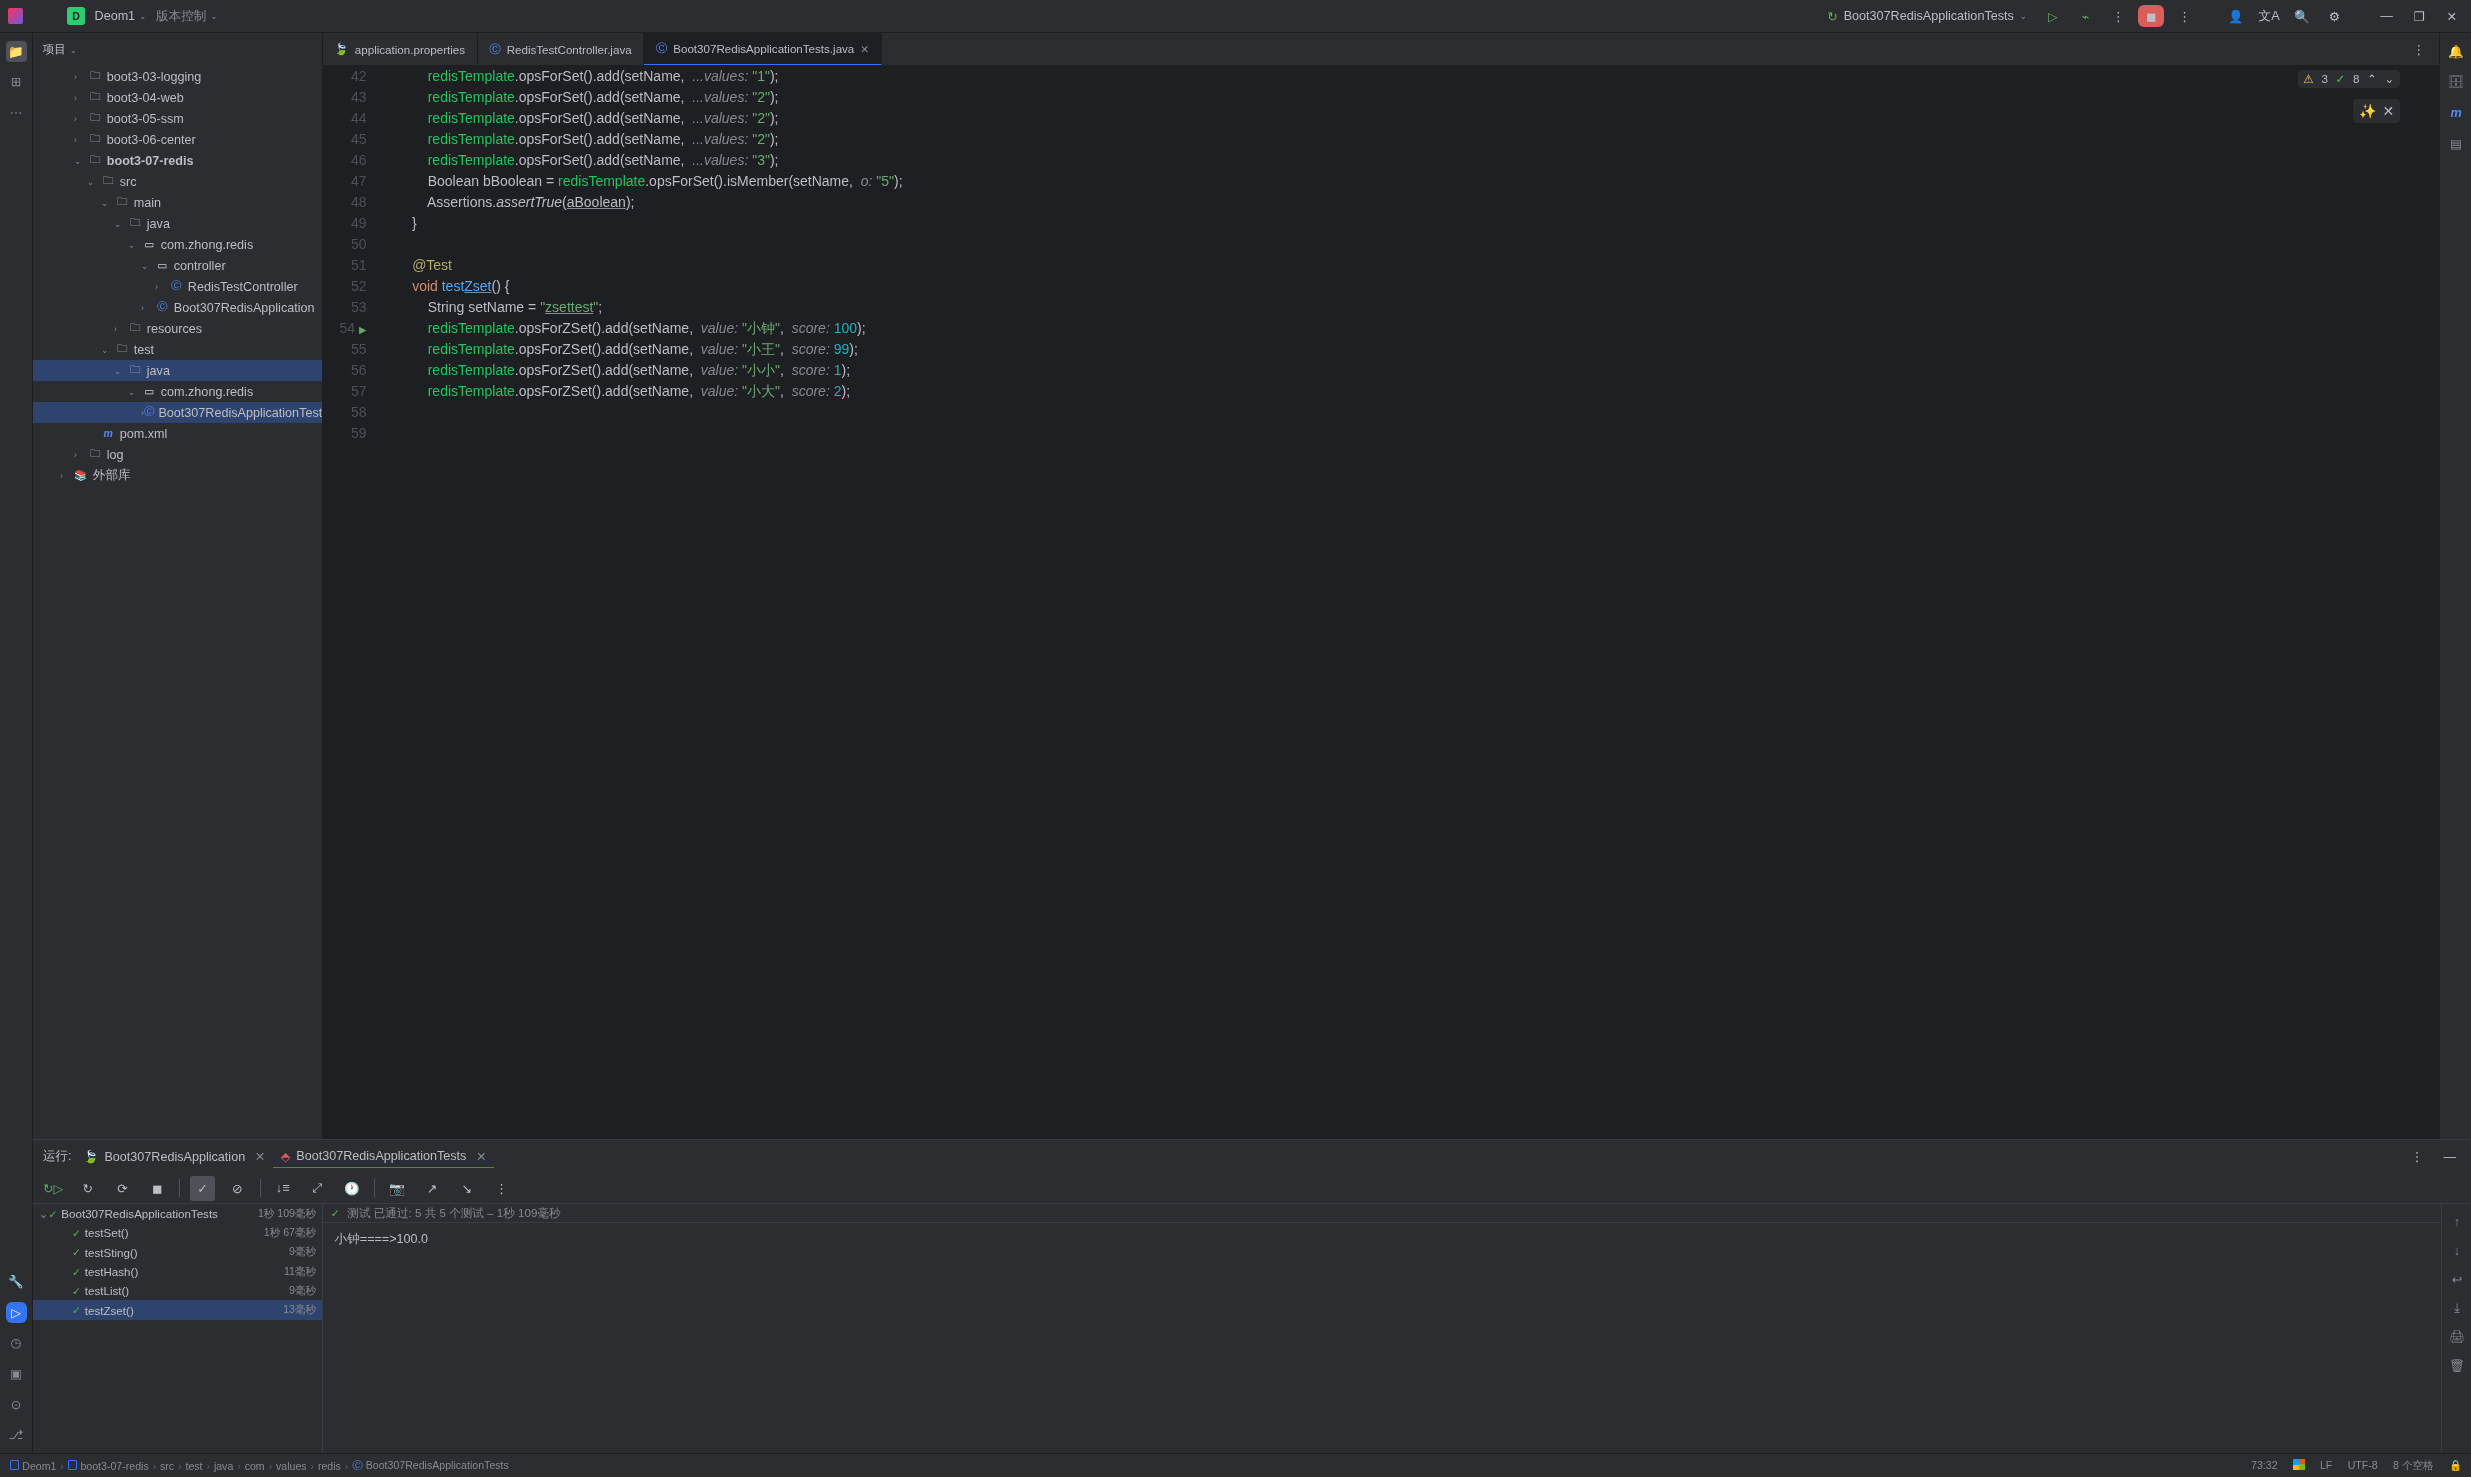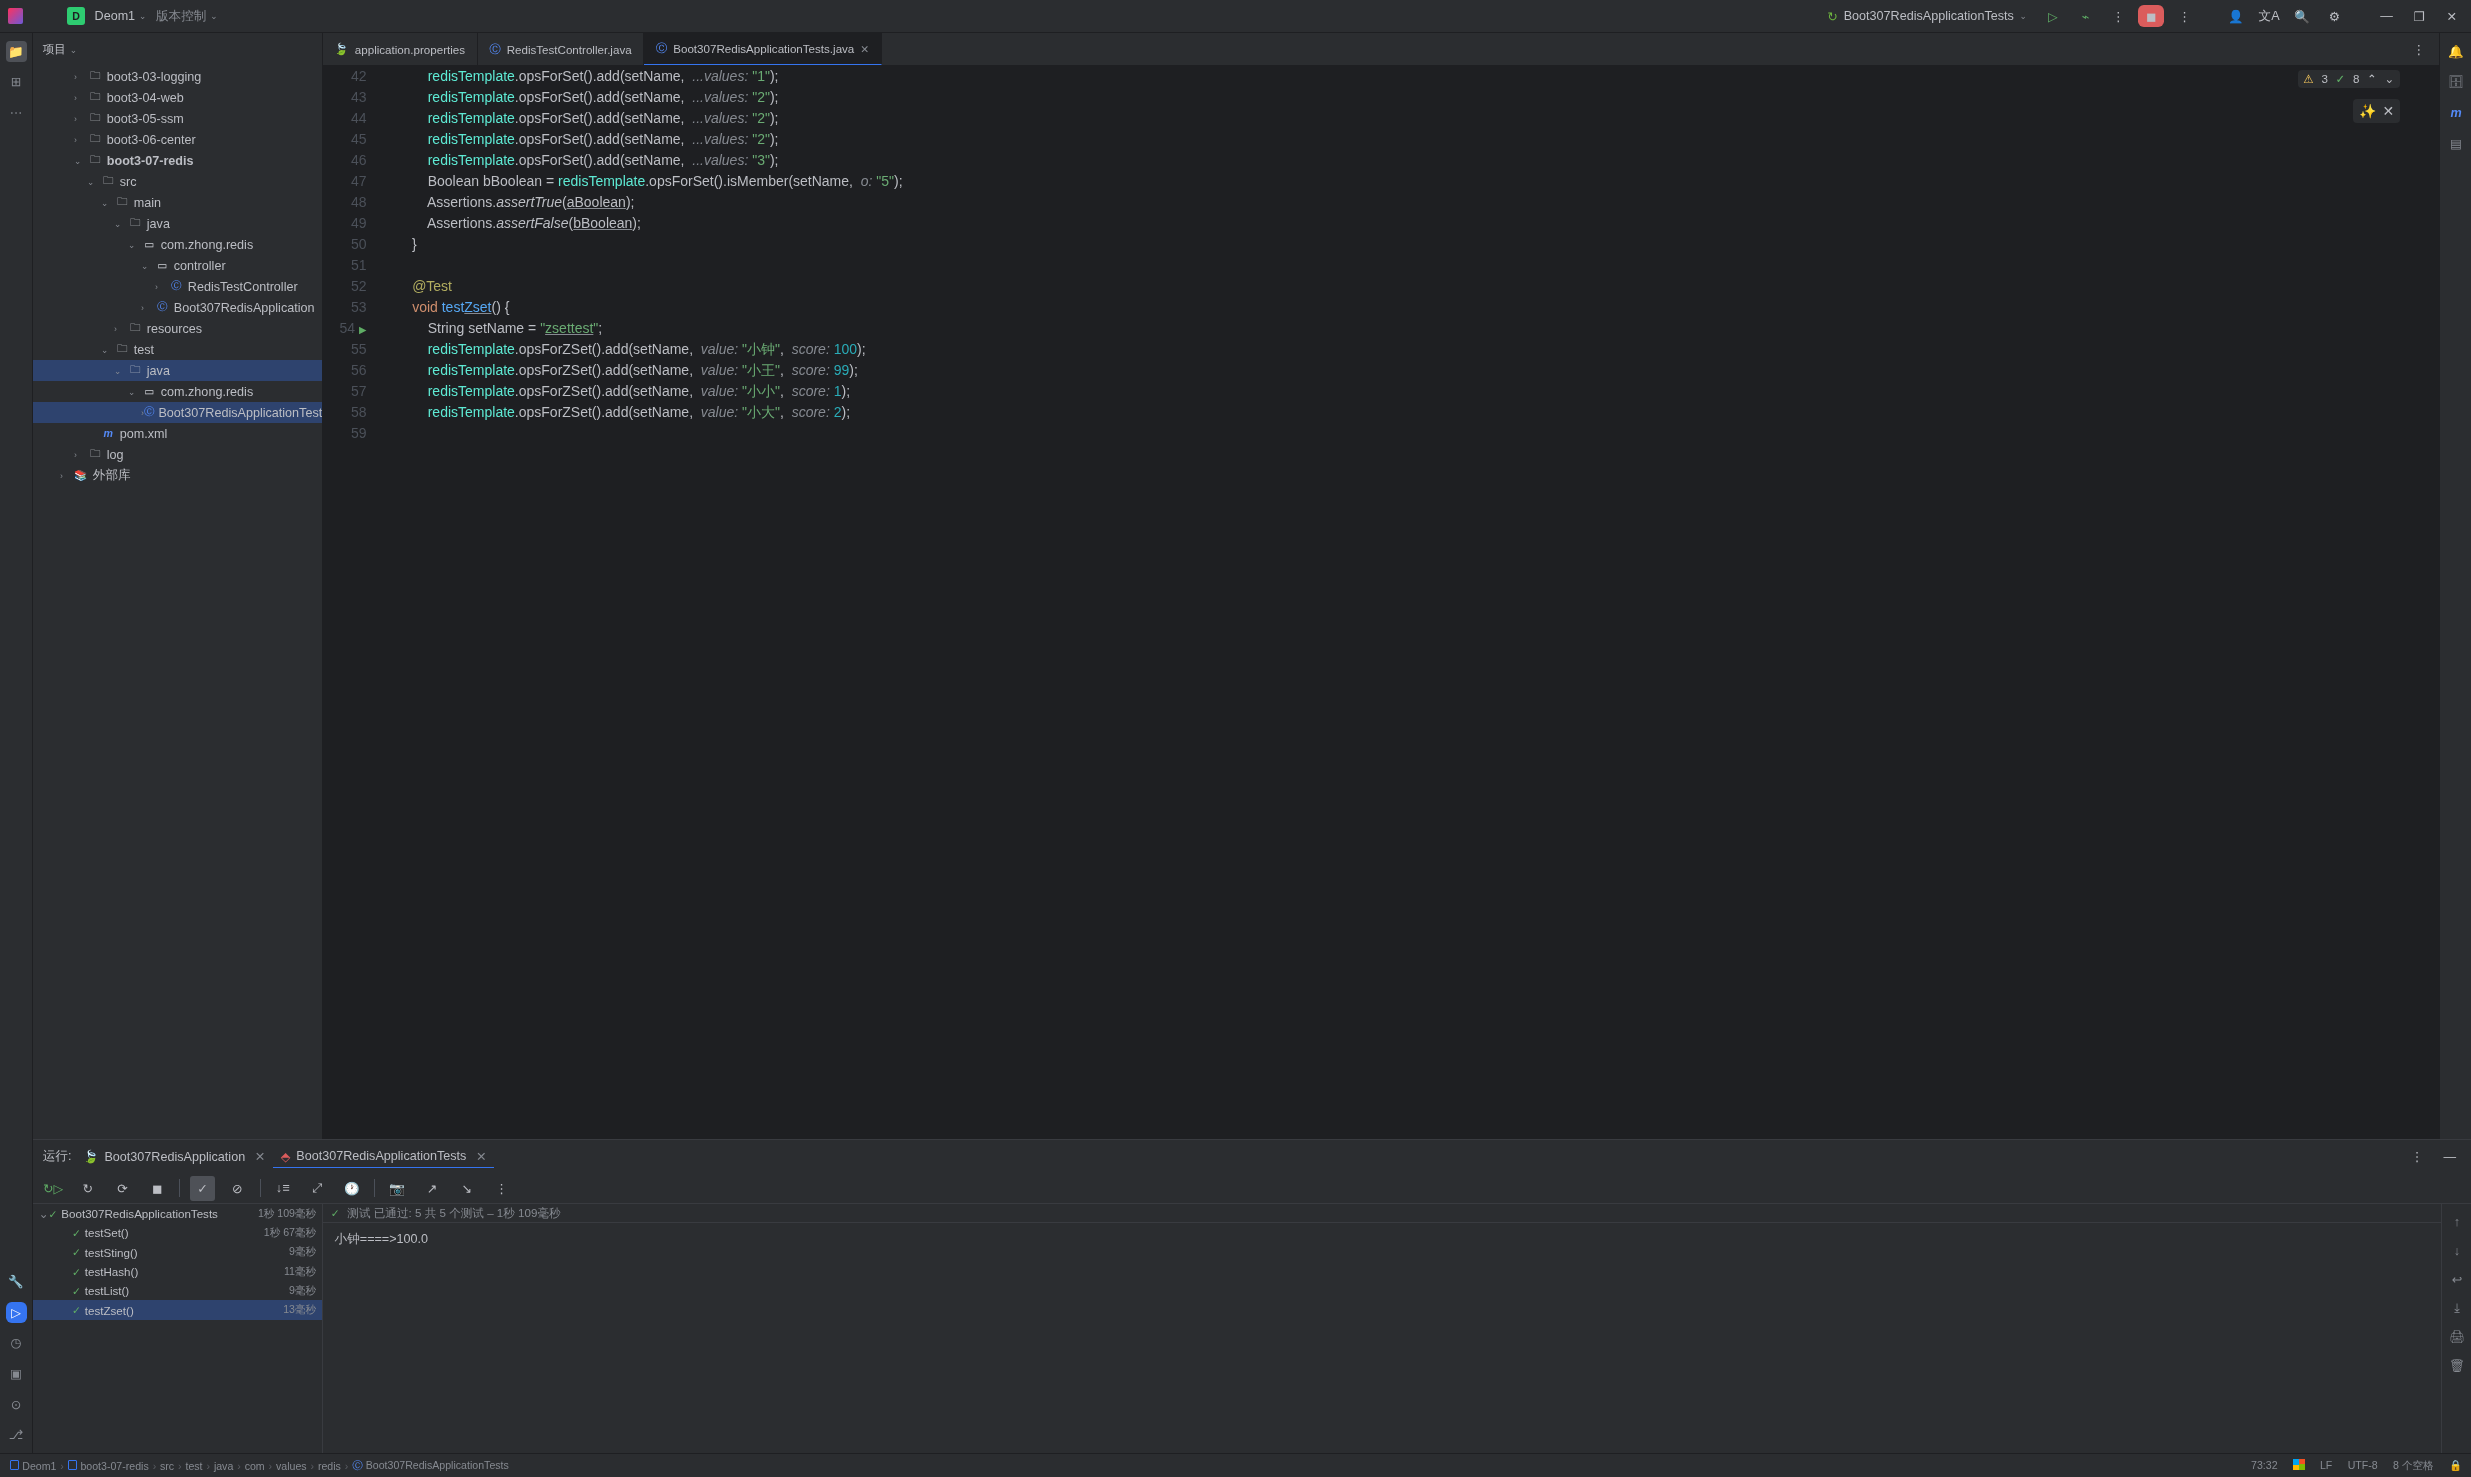--- a/index.html
+++ b/index.html
@@ -44,21 +44,21 @@
 .code-area { flex: 1; display: flex; position: relative; font-family: "JetBrains Mono", Consolas, monospace; font-size: 14px; overflow: hidden; }
 .gutter { width: 58px; text-align: right; padding-right: 14.5px; color: #4b5059; user-select: none; }
 .gutter-line { height: 21px; line-height: 21px; }
 .code-lines { flex: 1; }
 .code-line { height: 21px; line-height: 21px; white-space: pre; }
 .kw { color: #cf8e6d; }
 .fn { color: #56a8f5; }
 .str { color: #6aab73; }
 .num { color: #2aacb8; }
 .hint { color: #868a91; font-style: italic; }
-.field { color: #5eead4; }
+.field { color: #22c55e; }
 .anno { color: #b3ae60; }
 .italic { font-style: italic; }
 .underline { text-decoration: underline #868a91; }
 .inspection-widget { position: absolute; top: 3.9px; right: 39px; display: flex; gap: 7.7px; font-size: 11.6px; align-items: center; background: #2b2d30; padding: 1.9px 5.8px; border-radius: 3.9px; }
 .warn-icon { color: #f2c55c; }
 .ok-icon { color: #5fad65; }
 .ai-widget { position: absolute; top: 33px; right: 39px; background: #2b2d30; padding: 3.9px 5.8px; border-radius: 3.9px; display: flex; gap: 5.8px; }
 .bottom-panel { height: 314px; background: #2b2d30; border-top: 1px solid #393b40; display: flex; flex-direction: column; }
 .bottom-tabs { height: 33px; display: flex; align-items: center; padding: 0 9.7px; gap: 3.9px; }
 .run-tab { display: flex; align-items: center; gap: 5.8px; padding: 3.9px 7.7px; cursor: pointer; font-size: 12.6px; border-radius: 3.9px 3.9px 0 0; }
@@ -310,21 +310,20 @@
               <div class="gutter-line">59</div>
             </div>
           <div class="code-lines" id="code-lines">
               <div class="code-line">            <span class="field">redisTemplate</span>.opsForSet().add(setName,  <span class="hint">...values:</span> <span class="str">"1"</span>);</div>
               <div class="code-line">            <span class="field">redisTemplate</span>.opsForSet().add(setName,  <span class="hint">...values:</span> <span class="str">"2"</span>);</div>
               <div class="code-line">            <span class="field">redisTemplate</span>.opsForSet().add(setName,  <span class="hint">...values:</span> <span class="str">"2"</span>);</div>
               <div class="code-line">            <span class="field">redisTemplate</span>.opsForSet().add(setName,  <span class="hint">...values:</span> <span class="str">"2"</span>);</div>
               <div class="code-line">            <span class="field">redisTemplate</span>.opsForSet().add(setName,  <span class="hint">...values:</span> <span class="str">"3"</span>);</div>
               <div class="code-line">            Boolean bBoolean = <span class="field">redisTemplate</span>.opsForSet().isMember(setName,  <span class="hint">o:</span> <span class="str">"5"</span>);</div>
               <div class="code-line">            Assertions.<span class="italic">assertTrue</span>(<span class="underline">aBoolean</span>);</div>
-              <div class="code-line">            Assertions.<span class="italic">assertFalse</span>(<span class="underline">bBoolean</span>);</div>
               <div class="code-line">        }</div>
               <div class="code-line"></div>
               <div class="code-line">        <span class="anno">@Test</span></div>
               <div class="code-line">        <span class="kw">void</span> <span class="fn">test<span class="underline">Zset</span></span>() {</div>
               <div class="code-line">            String setName = <span class="str">"<span class="underline">zsettest</span>"</span>;</div>
               <div class="code-line">            <span class="field">redisTemplate</span>.opsForZSet().add(setName,  <span class="hint">value:</span> <span class="str">"小钟"</span>,  <span class="hint">score:</span> <span class="num">100</span>);</div>
               <div class="code-line">            <span class="field">redisTemplate</span>.opsForZSet().add(setName,  <span class="hint">value:</span> <span class="str">"小王"</span>,  <span class="hint">score:</span> <span class="num">99</span>);</div>
               <div class="code-line">            <span class="field">redisTemplate</span>.opsForZSet().add(setName,  <span class="hint">value:</span> <span class="str">"小小"</span>,  <span class="hint">score:</span> <span class="num">1</span>);</div>
               <div class="code-line">            <span class="field">redisTemplate</span>.opsForZSet().add(setName,  <span class="hint">value:</span> <span class="str">"小大"</span>,  <span class="hint">score:</span> <span class="num">2</span>);</div>
             </div>

